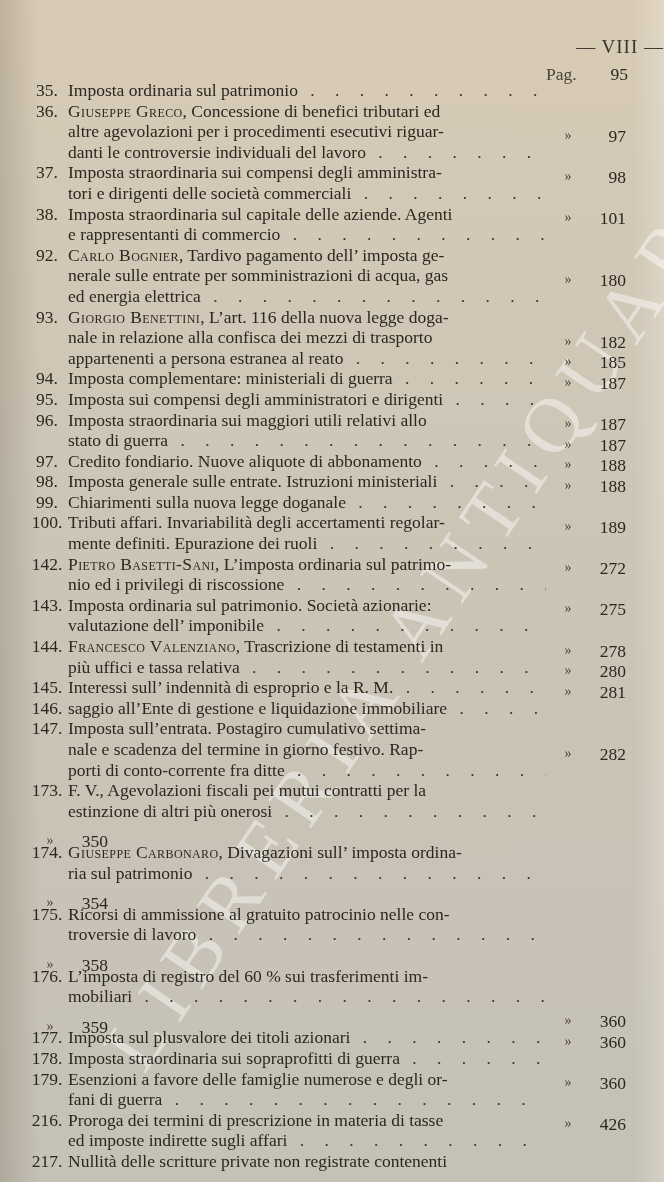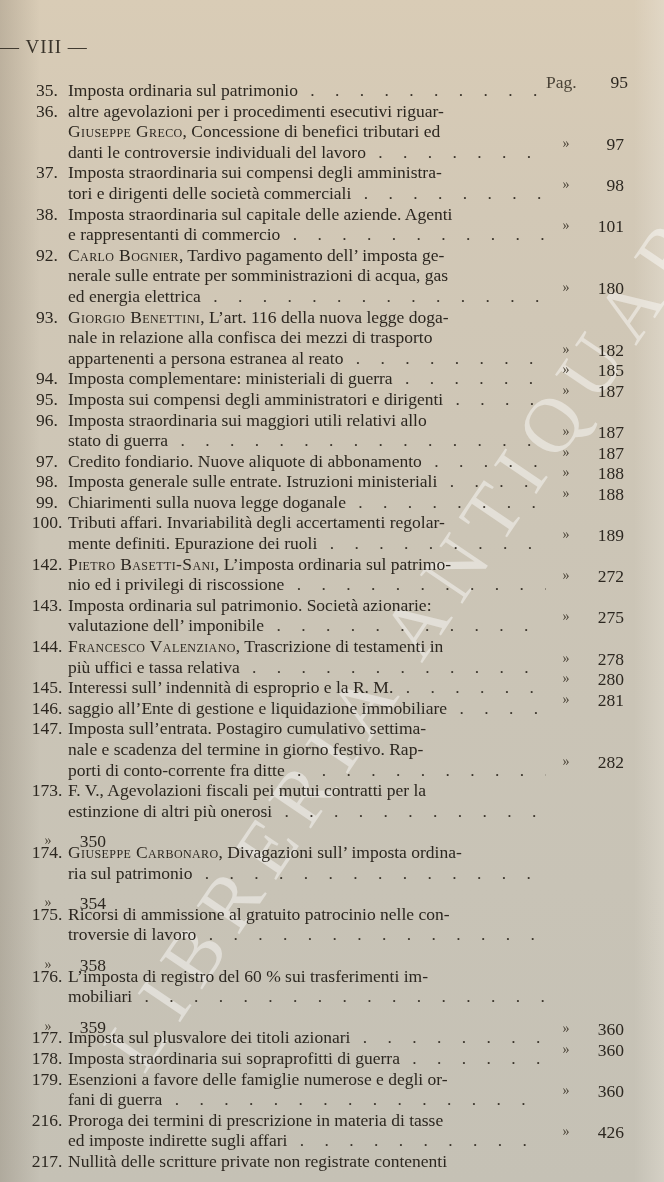--- a/index.html
+++ b/index.html
@@ -20,38 +20,38 @@
     pointer-events: none;
   }
   .watermark {
     position: absolute; left: -120px; top: 560px; width: 1100px;
     transform: rotate(-56deg); transform-origin: center;
     font-family: "Liberation Serif", serif; font-size: 78px; letter-spacing: 14px;
     color: rgba(255,255,255,0.45); white-space: nowrap; text-align: center;
     pointer-events: none;
   }
   .page-header {
-    position: absolute; top: 36px; left: 0; width: 664px; text-align: left;
+    position: absolute; top: 36px; left: 0; width: 664px; text-align: right;
     font-size: 19px; letter-spacing: 1px; color: #3a342b;
   }
   .toc {
     position: absolute; top: 80px; left: 28px; width: 600px;
   }
   .entry { position: relative; font-size: 17.5px; line-height: 20.6px; }
   .entry .num {
     position: absolute; left: 0; top: 0; width: 38px; text-align: center;
     font-variant-numeric: oldstyle-nums;
   }
   .entry .body { margin-left: 40px; width: 478px; text-align: justify; }
   .entry .line { display: block; white-space: nowrap; overflow: hidden; }
   .entry .line.last { position: relative; }
   .dots { letter-spacing: 8px; color: #3a342b; }
   .author { font-variant: small-caps; letter-spacing: 0.4px; }
   .pg {
-    position: absolute; right: 0; bottom: 8px; width: 82px; display: flex; justify-content: flex-start;
+    position: absolute; right: 0; bottom: 16px; width: 82px; display: flex; justify-content: center;
   }
   .pg .mark { width: 40px; text-align: center; font-size: 14px; color: #4b4438; }
   .pg .mark.pag { font-size: 17.5px; width: 44px; text-align: left; }
   .pg .val { width: 38px; text-align: right; font-variant-numeric: oldstyle-nums; }
   .shift { position: relative; top: 10px; }
 </style>
 </head>
 <body>
 
 <div class="shade-left"></div>
@@ -67,22 +67,22 @@
         <span class="line last"><span>Imposta ordinaria sul patrimonio</span><span class="dots">  .  .  .  .  .  .  .  .  .  .  .  .  .  .  .  .  .  .  .  .  .  .  .  .  .  .  .  .  .  . </span></span>
       </div>
       <div class="pg">
         <span class="mark pag">Pag.</span>
         <span class="val">95</span>
       </div>
     </div>
     <div class="entry">
       <span class="num">36.</span>
       <div class="body">
+        <span class="line"><span class="author">Giuseppe Greco</span><span>, Concessione di benefici tributari ed</span></span>
         <span class="line"><span>altre agevolazioni per i procedimenti esecutivi riguar-</span></span>
-        <span class="line"><span class="author">Giuseppe Greco</span><span>, Concessione di benefici tributari ed</span></span>
         <span class="line last"><span>danti le controversie individuali del lavoro</span><span class="dots">  .  .  .  .  .  .  .  .  .  .  .  .  .  .  .  .  .  .  .  .  .  .  .  .  .  .  .  .  .  . </span></span>
       </div>
       <div class="pg">
         <span class="mark">»</span>
         <span class="val">97</span>
       </div>
     </div>
     <div class="entry">
       <span class="num">37.</span>
       <div class="body">

